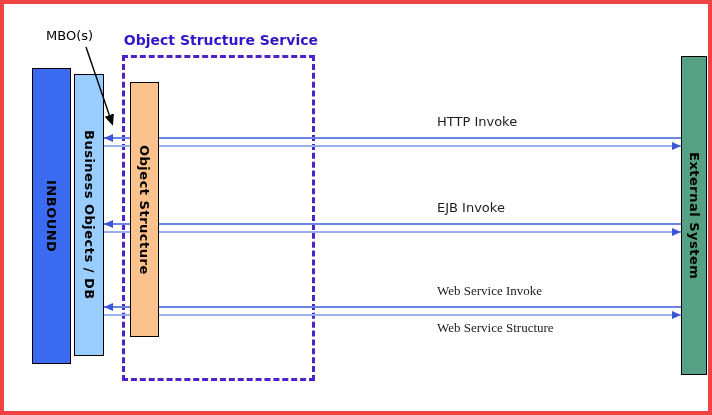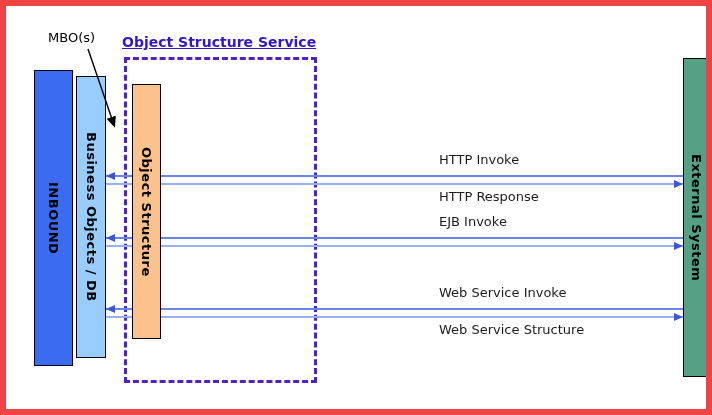--- a/index.html
+++ b/index.html
@@ -1,21 +1,21 @@
 <!DOCTYPE html>
 <html><head>
 <meta charset="utf-8">
 <style>
   html, body { margin: 0; padding: 0; background: #fff; }
   .canvas {
     position: relative;
     width: 712px;
     height: 415px;
     background: #ffffff;
-    border: 6px solid #ef4444;
+    border: 4px solid #ef4444;
     box-sizing: border-box;
     font-family: "DejaVu Sans", "Liberation Sans", sans-serif;
     overflow: hidden;
   }
 
   
   .mbo-label {
     position: absolute;
     left: 42px; top: 24px;
     font-size: 13px;
@@ -29,27 +29,26 @@
     width: 712px; height: 415px;
     z-index: 4;
     pointer-events: none;
   }
 
   
   .service-title {
     position: absolute;
     left: 116px; top: 28px;
     width: 198px;
-    text-align: left;
+    text-align: right;
     font-size: 14px;
     font-weight: bold;
     color: #3316c8;
     z-index: 3;
     white-space: nowrap;
-    text-decoration: underline;
   }
   .service-dashed-box {
     position: absolute;
     left: 118px; top: 51px;
     width: 193px; height: 326px;
     border: 3px dashed #4d22c8;
     box-sizing: border-box;
     z-index: 0;
     background: transparent;
   }
@@ -78,23 +77,23 @@
   .bar-external      { left: 677px; top: 52px; width: 26px; height: 319px; background: #56a186; }
 
   
   .arrow-group {
     position: absolute;
     left: 100px;
     width: 577px;
     height: 54px;
     z-index: 1;
   }
-  .group-http { top: 110px; margin-top: 36px; }
-  .group-ejb  { top: 208px; }
-  .group-ws   { top: 279px; }
+  .group-http { top: 110px; }
+  .group-ejb  { top: 196px; }
+  .group-ws   { top: 279px; font-family: Liberation Serif, serif; }
 
   .flow-label {
     position: absolute;
     left: 333px;
     font-size: 13px;
     color: #1c1c1c;
     white-space: nowrap;
   }
   .invoke-label   { top: 0; }
   .response-label { top: 37px; }
@@ -149,21 +148,20 @@
   </div>
 
   <div class="arrow-group group-http">
     <div class="flow-label invoke-label">HTTP Invoke</div>
     <div class="flow-line invoke-line">
       <div class="head head-left"></div>
     </div>
     <div class="flow-line response-line">
       <div class="head head-right"></div>
     </div>
-    <div class="flow-label response-label">HTTP Response</div>
   </div>
 
   <div class="arrow-group group-ejb">
     <div class="flow-label invoke-label">EJB Invoke</div>
     <div class="flow-line invoke-line">
       <div class="head head-left"></div>
     </div>
     <div class="flow-line response-line">
       <div class="head head-right"></div>
     </div>

